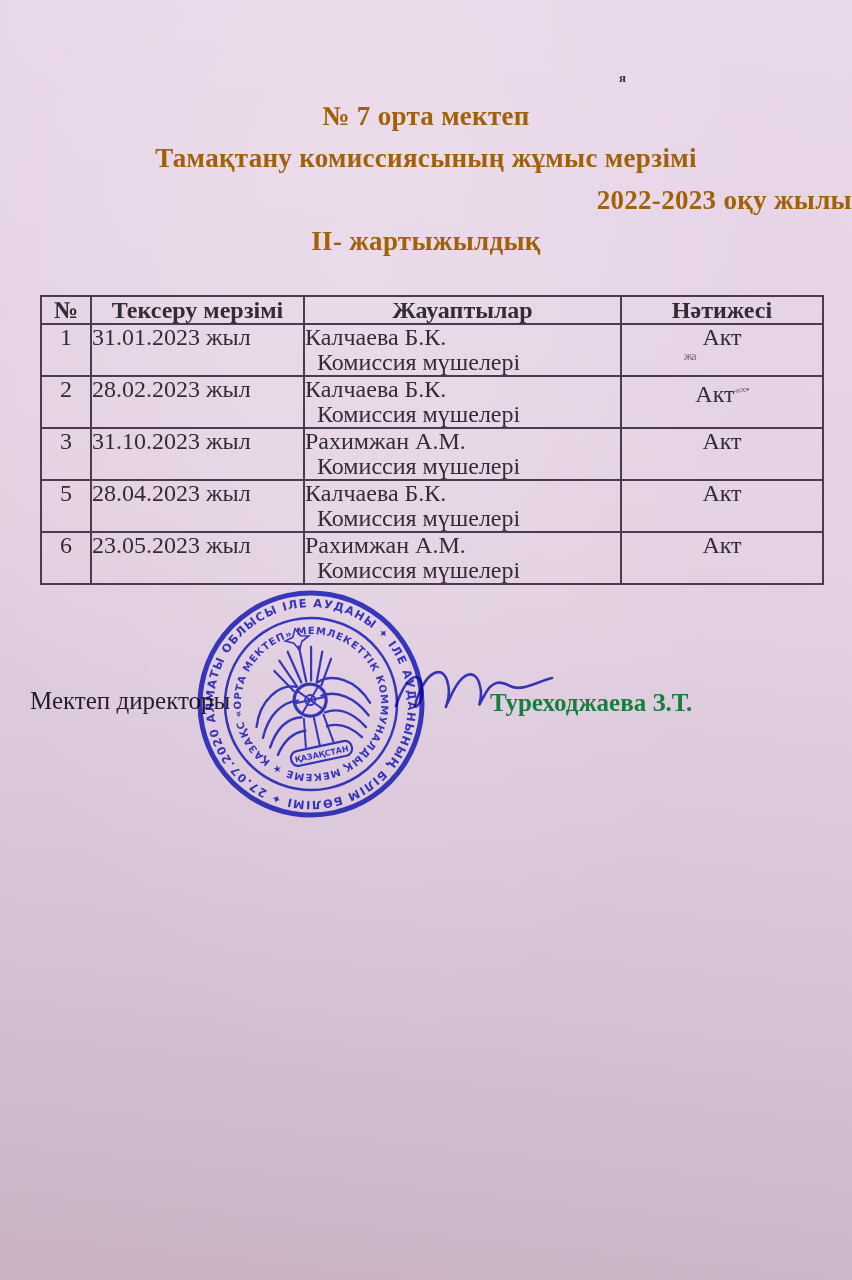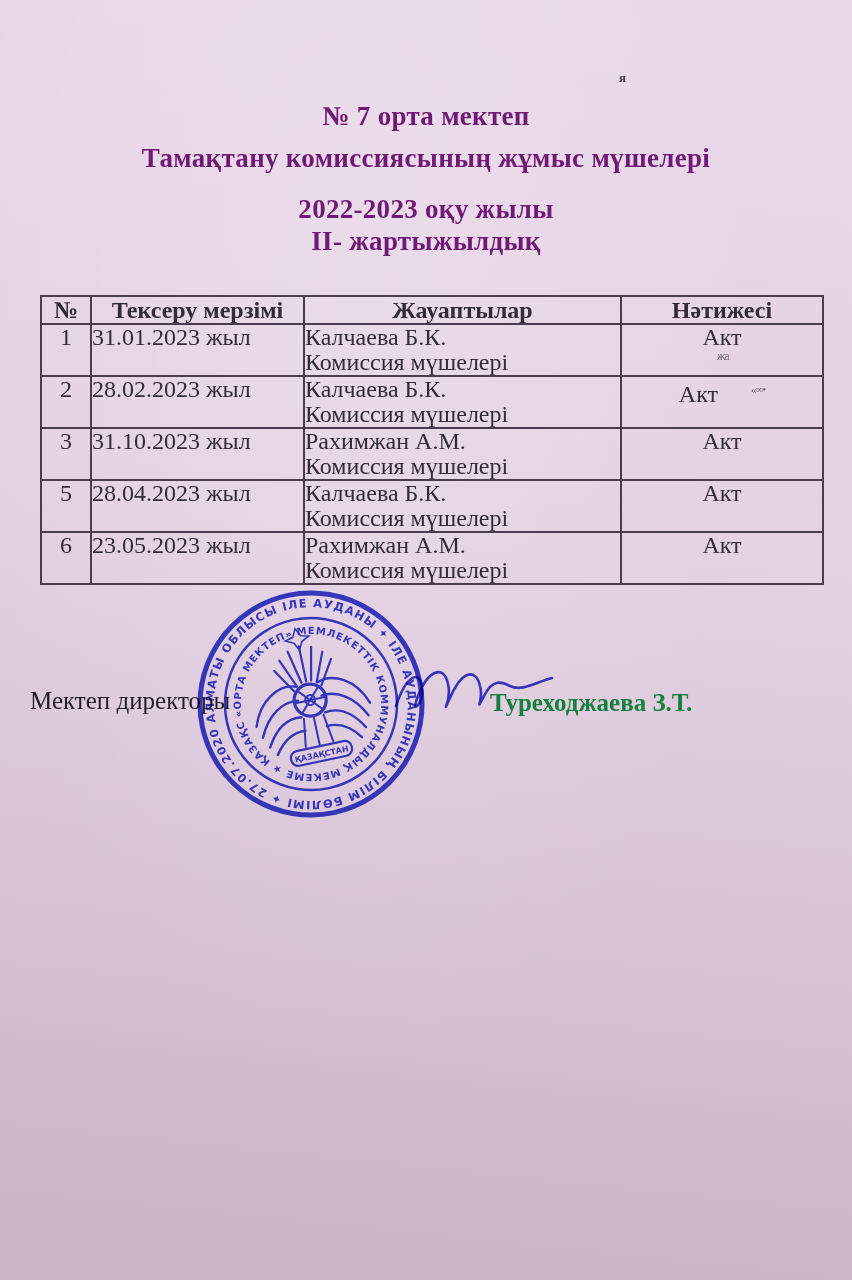--- a/index.html
+++ b/index.html
@@ -6,57 +6,57 @@
   body{
     width:852px;height:1280px;overflow:hidden;position:relative;
     font-family:"Liberation Serif","DejaVu Serif",serif;
     background:
       radial-gradient(ellipse at 42% 22%, rgba(255,255,255,0.16), rgba(255,255,255,0) 58%),
       linear-gradient(186deg,#e9d8ea 0%,#e4d1e3 42%,#d6c1d5 74%,#c8b2c4 100%);
     color:#2b2430;
   }
   .abs{position:absolute;}
   .corner-mark{left:619px;top:70px;font-size:13px;font-weight:bold;color:#3b3340;}
-  .title-line{left:0;width:100%;text-align:center;font-weight:bold;font-size:27px;letter-spacing:.3px;color:#701a75;}
-  .t1{top:101px;} .t2{top:143px;} .t3{top:194px;} .t4{top:226px;}
+  .title-line{left:0;width:100%;text-align:center;font-weight:bold;font-size:27px;letter-spacing:.3px;color:#a16207;}
+  .t1{top:101px;} .t2{top:143px;} .t3{top:185px;text-align:right;} .t4{top:226px;}
 
   table.schedule{
     position:absolute;left:40px;top:295px;width:782px;
     border-collapse:collapse;table-layout:fixed;
     font-size:24px;color:#332b38;
   }
   table.schedule th, table.schedule td{
     border:2px solid #4a3c4e;vertical-align:top;padding:0;
     font-weight:normal;line-height:25px;
   }
   table.schedule th{font-weight:bold;text-align:center;height:25px;line-height:26px;}
   col.c-no{width:50px;} col.c-date{width:213px;} col.c-resp{width:317px;} col.c-res{width:202px;}
   td.no{text-align:center;padding-top:1px;}
   td.date{padding:1px 4px 0 9px;}
   td.resp{padding:1px 4px 0 10px;margin-left:20px;}
-  td.resp .l2{display:block;}
+  td.resp .l2{display:block;padding-left:12px;}
   td.result{text-align:center;padding-top:1px;}
   tr.r1{height:50px;} tr.r2{height:48px;} tr.r3{height:48px;} tr.r4{height:50px;} tr.r5{height:52px;}
-  .smudge{color:#4a4050;opacity:.75;margin-left:33px;}
+  .smudge{color:#4a4050;opacity:.75;}
   .smudge-below{display:block;font-size:12px;text-align:left;padding-left:62px;line-height:13px;letter-spacing:-1px;}
   .smudge-after{font-size:11px;vertical-align:super;letter-spacing:-1px;}
 
   .director-label{left:30px;top:687px;font-size:25px;font-weight:normal;color:#241d29;}
   .director-name{left:490px;top:689px;font-size:25px;font-weight:bold;color:#15803d;}
 
   .stamp{left:194px;top:587px;width:234px;height:234px;mix-blend-mode:multiply;opacity:.93;}
   .signature{left:390px;top:650px;width:175px;height:80px;mix-blend-mode:multiply;}
 </style>
 </head>
 <body>
 
 <div class="abs corner-mark">я</div>
 
 <div class="abs title-line t1">№ 7 орта мектеп</div>
-<div class="abs title-line t2">Тамақтану комиссиясының жұмыс мүшелері</div>
+<div class="abs title-line t2">Тамақтану комиссиясының жұмыс мерзімі</div>
 <div class="abs title-line t3">2022-2023 оқу жылы</div>
 <div class="abs title-line t4">ІІ- жартыжылдық</div>
 
 <table class="schedule">
   <colgroup>
       <col class="c-no">
       <col class="c-date">
       <col class="c-resp">
       <col class="c-res">
     </colgroup>

